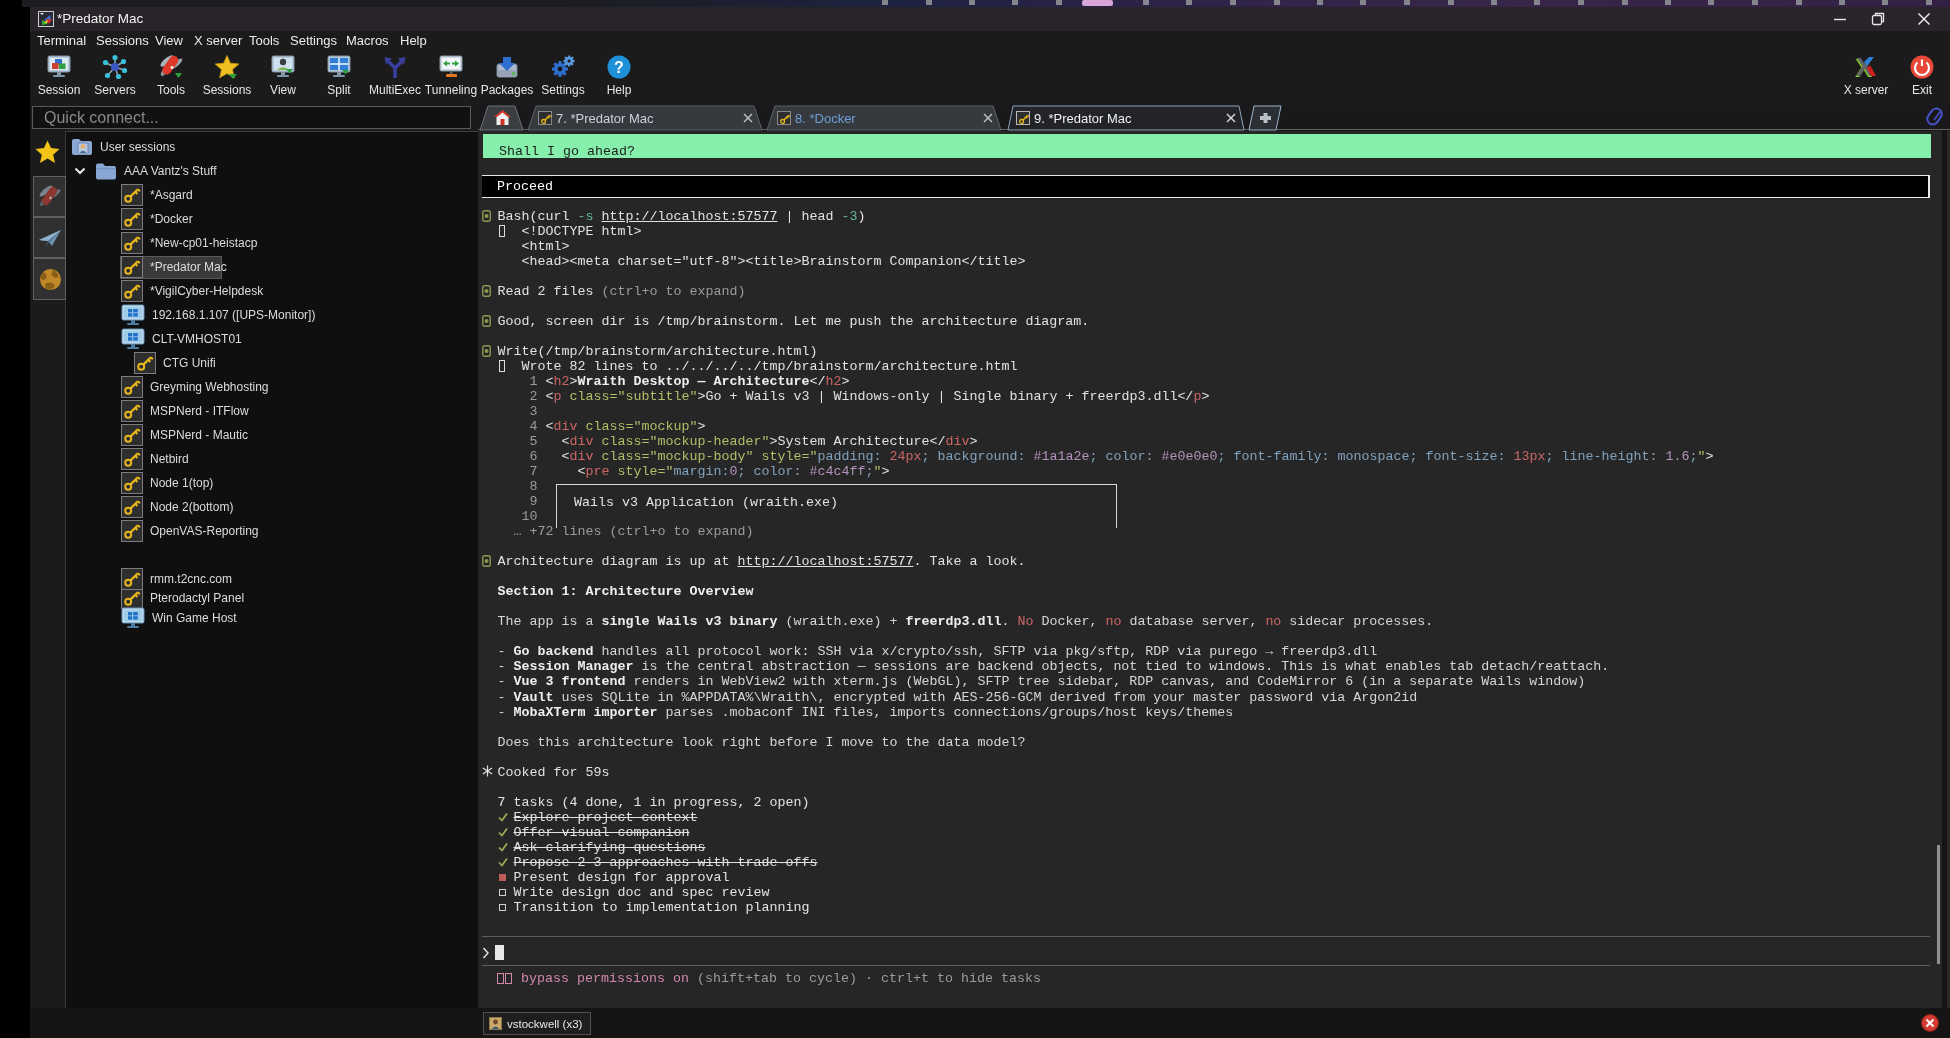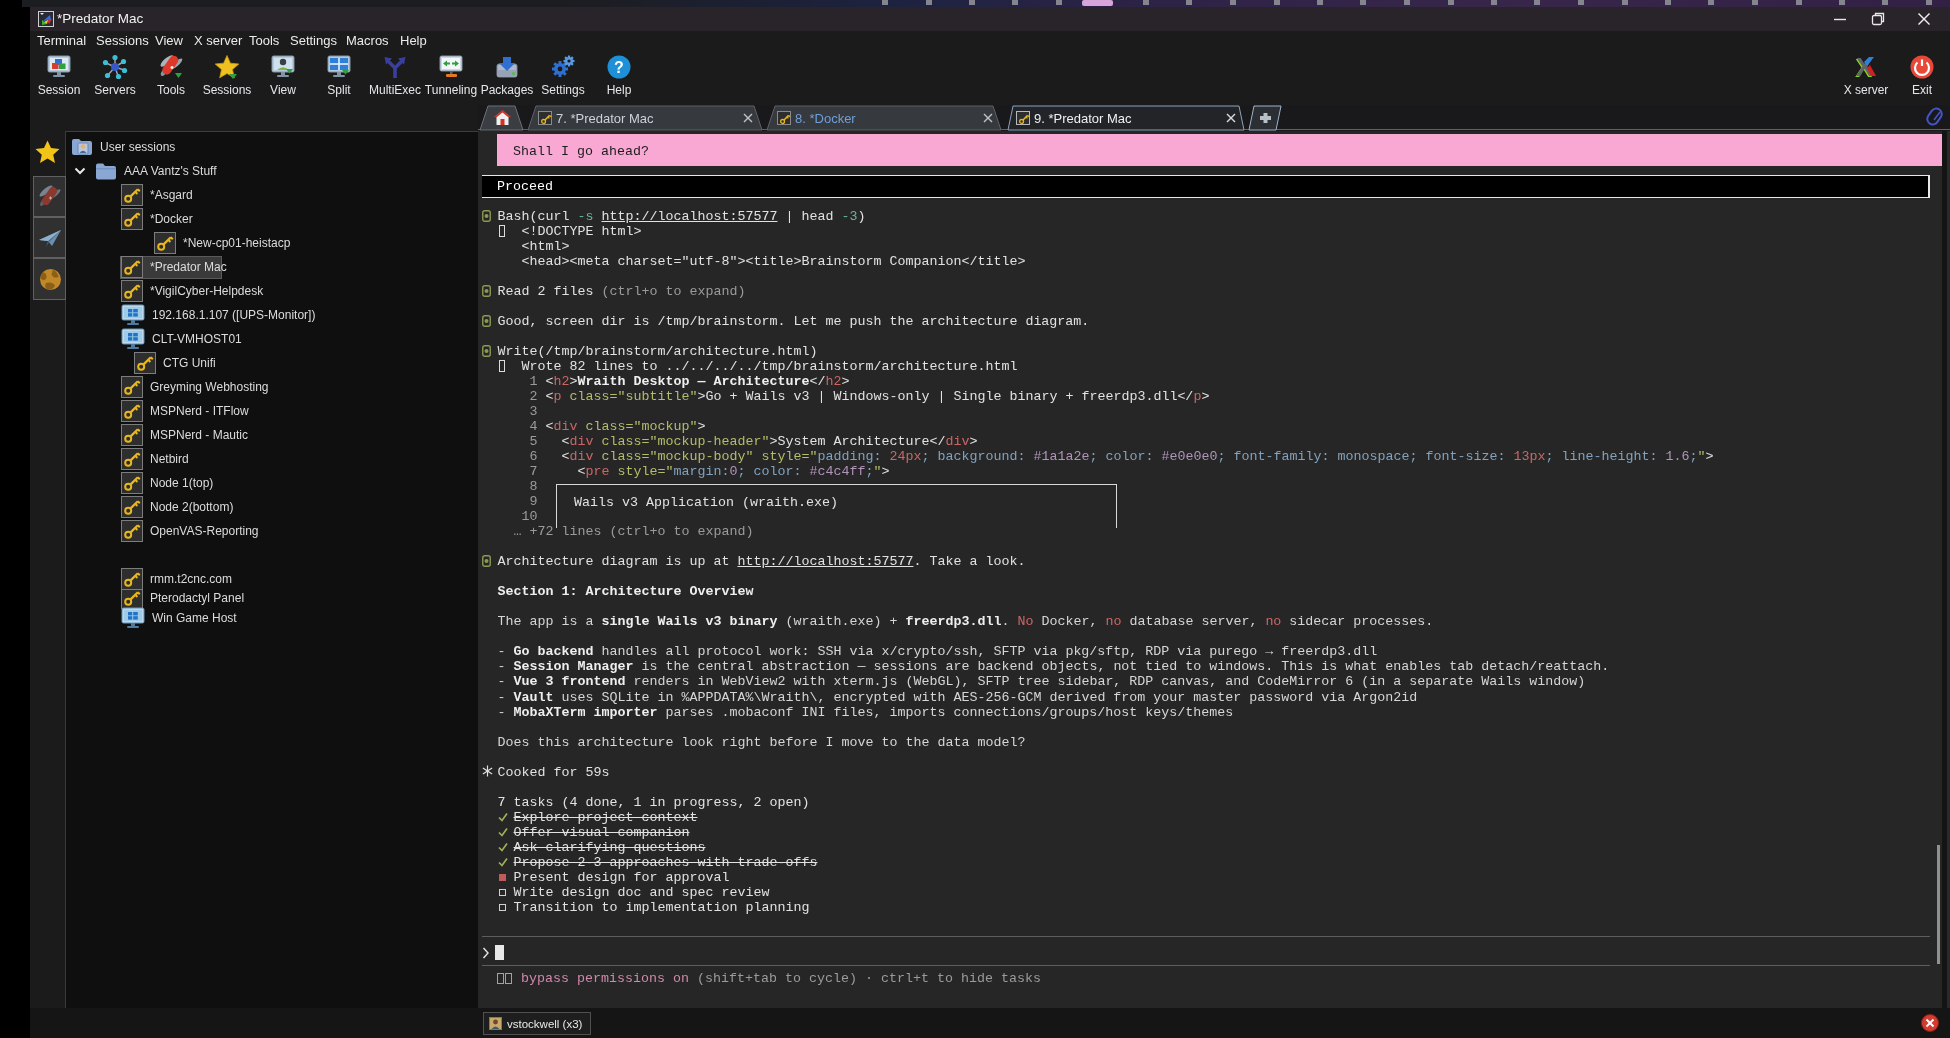--- a/index.html
+++ b/index.html
@@ -241,20 +241,23 @@
     <div class="tlab" style="left:1796px;">X server</div>
 
     <svg class="abs" style="left:1879px;top:4px;" width="26" height="26">
       <circle cx="13" cy="13" r="11.5" fill="#e84838"></circle>
       <line x1="13" y1="5.5" x2="13" y2="12" stroke="#fff" stroke-width="2.2"></line>
       <path d="M8.5,8.5 A7,7 0 1 0 17.5,8.5" fill="none" stroke="#fff" stroke-width="2.2"></path>
     </svg>
     <div class="tlab" style="left:1852px;">Exit</div>
   </div>
 
+  <div class="abs" style="left:2px;top:99px;width:439px;height:23px;background:#111;border:1px solid #5a5a5a;">
+    <div class="abs" style="left:11px;top:2px;font-size:16px;color:#8a8a8a;">Quick connect...</div>
+  </div>
 
   <div class="abs" id="strip" style="left:0;top:124px;width:36px;height:884px;background:#1b1b1b;border-right:1px solid #3a3a3a;">
     <svg class="abs" style="left:5px;top:9px;" width="25" height="25">
       <path d="M12.5,0.5 L16,8 L24.5,9 L18.2,14.7 L20,23 L12.5,18.6 L5,23 L6.8,14.7 L0.5,9 L9,8 Z" fill="#f2c418"></path>
     </svg>
     <div class="abs" style="left:3px;top:45px;width:33px;height:41px;background:#303030;border:1px solid #606060;">
       <svg class="abs" style="left:4px;top:8px;" width="24" height="24">
         <ellipse cx="8" cy="6" rx="8" ry="2.6" transform="rotate(-40 8 6)" fill="#7a848e"></ellipse>
         <ellipse cx="17" cy="9" rx="7" ry="2.2" transform="rotate(-40 17 9)" fill="#6a747e"></ellipse>
         <ellipse cx="6" cy="16" rx="6" ry="2.2" transform="rotate(-55 6 16)" fill="#5a646e"></ellipse>
@@ -313,21 +316,21 @@
         <div class="kbox">
           <svg width="20" height="20" style="position:absolute;left:0;top:0;">
 <circle cx="6.2" cy="13.8" r="3" fill="none" stroke="#e8b71c" stroke-width="2"></circle>
 <line x1="8.6" y1="11.4" x2="15.8" y2="4.2" stroke="#e8b71c" stroke-width="2.2"></line>
 <line x1="13.2" y1="6.8" x2="15.4" y2="9" stroke="#e8b71c" stroke-width="2"></line>
 <line x1="15.8" y1="4.2" x2="17.8" y2="6.2" stroke="#e8b71c" stroke-width="2"></line>
 </svg>
         </div>
         <span>*Docker</span>
       </div>
-    <div class="trow" style="top:99px;margin-left:33px;">
+    <div class="trow" style="top:99px;">
         <div class="kbox">
           <svg width="20" height="20" style="position:absolute;left:0;top:0;">
 <circle cx="6.2" cy="13.8" r="3" fill="none" stroke="#e8b71c" stroke-width="2"></circle>
 <line x1="8.6" y1="11.4" x2="15.8" y2="4.2" stroke="#e8b71c" stroke-width="2.2"></line>
 <line x1="13.2" y1="6.8" x2="15.4" y2="9" stroke="#e8b71c" stroke-width="2"></line>
 <line x1="15.8" y1="4.2" x2="17.8" y2="6.2" stroke="#e8b71c" stroke-width="2"></line>
 </svg>
         </div>
         <span>*New-cp01-heistacp</span>
       </div>
@@ -566,21 +569,21 @@
         <line x1="9" y1="1" x2="1" y2="9" stroke="#d8d8dc" stroke-width="1.5"></line>
       </svg>
     <svg class="abs" style="left:1448px;top:1px;" width="19" height="20">
       <rect x="3" y="2" width="11" height="17" rx="5.5" transform="rotate(35 8.5 10.5)" fill="none" stroke="#4553c8" stroke-width="2"></rect>
       <line x1="8" y1="14" x2="14" y2="6" stroke="#4553c8" stroke-width="1.6"></line>
     </svg>
   </div>
 
   <div class="abs" id="termarea" style="left:448px;top:124px;width:1472px;height:884px;background:#262626;">
 
-    <div class="abs" style="left:19px;top:3px;width:1448px;height:32px;background:#f9a8d4;">
+    <div class="abs" style="left:5px;top:3px;width:1448px;height:24px;background:#86efac;">
       <div class="abs term" style="left:16px;top:10px;color:#1c1c1c;">Shall I go ahead?</div>
     </div>
     <div class="abs" style="left:3.5px;top:44px;width:1448px;height:23px;background:#000;border-top:1px solid #e8e8e8;border-bottom:1px solid #e8e8e8;border-right:2px solid #e8e8e8;">
       <div class="abs term" style="left:15.5px;top:3px;color:#ffffff;">Proceed</div>
     </div>
     <pre class="code"><svg width="9" height="12" style="vertical-align:-1.5px;margin-right:-1px;">
           <rect x="0.75" y="0.75" width="7.5" height="10.5" rx="2" fill="none" stroke="#8a9a52" stroke-width="1.4"></rect>
           <circle cx="4.5" cy="6" r="2" fill="#8a9a52"></circle>
         </svg> Bash(curl <span class="teal">-s</span> <span class="ul">http://localhost:57577</span> | head <span class="teal">-3</span>)
   <span class="tofu"></span>  &lt;!DOCTYPE html&gt;

